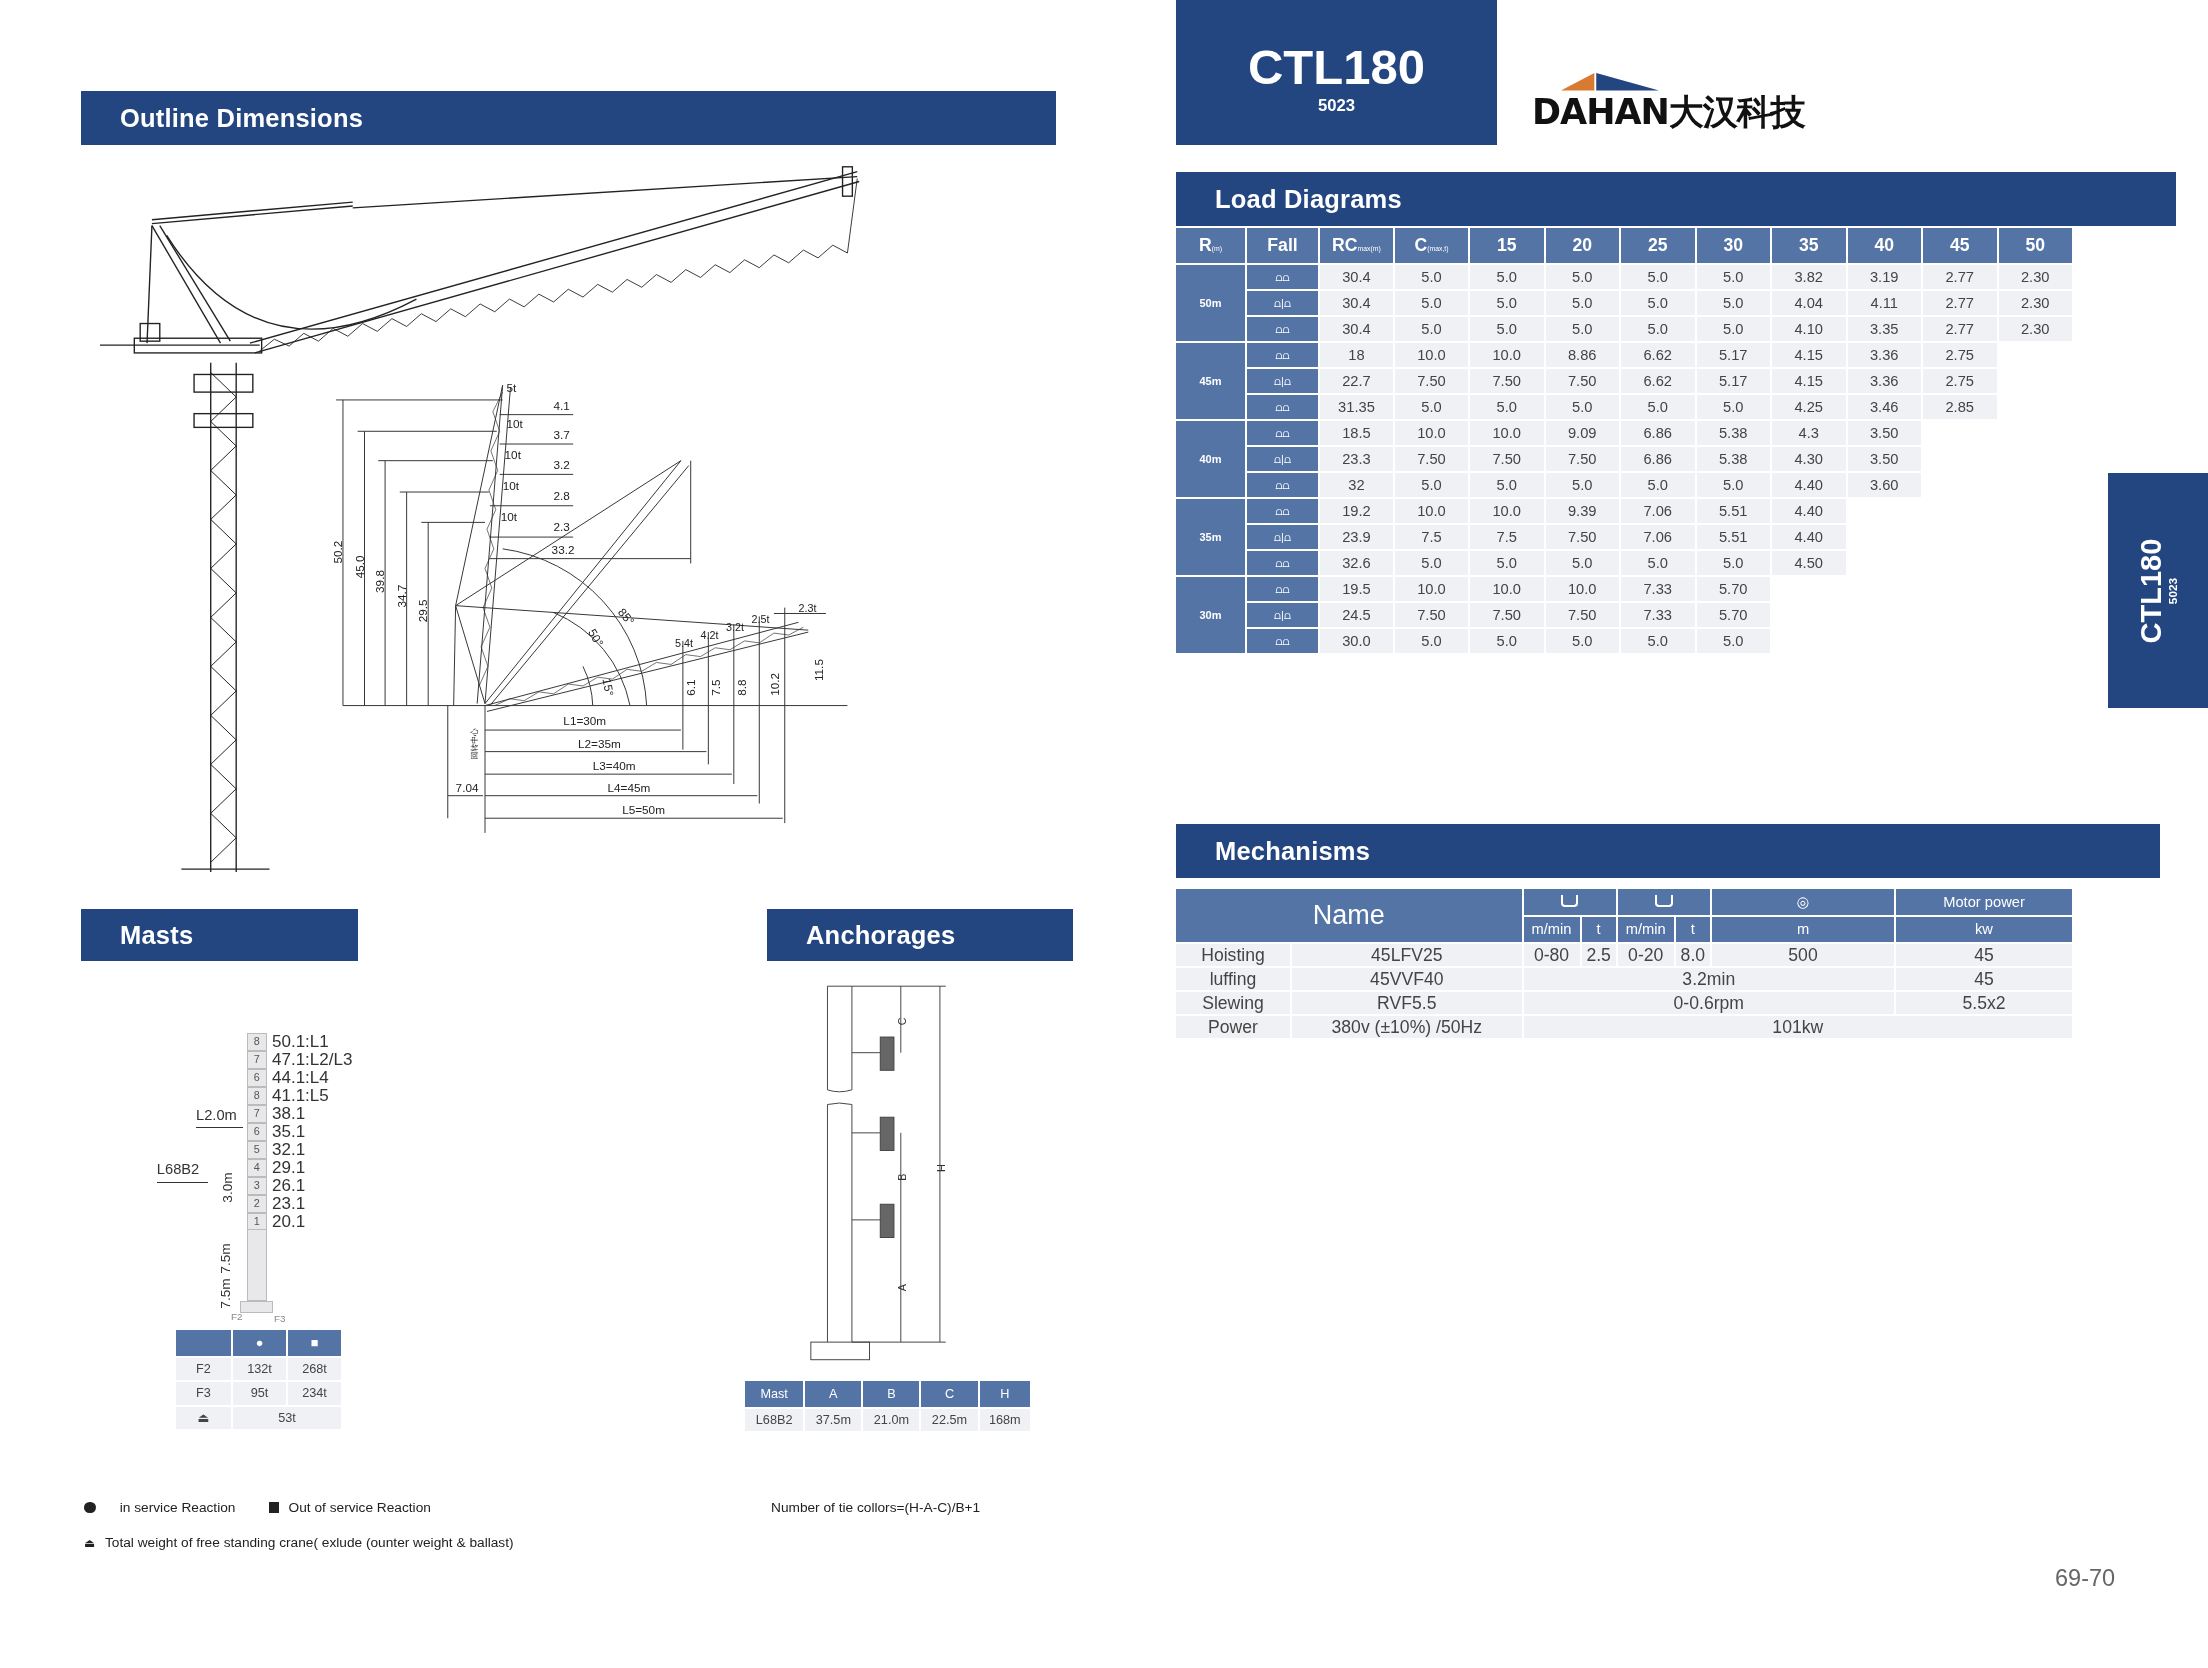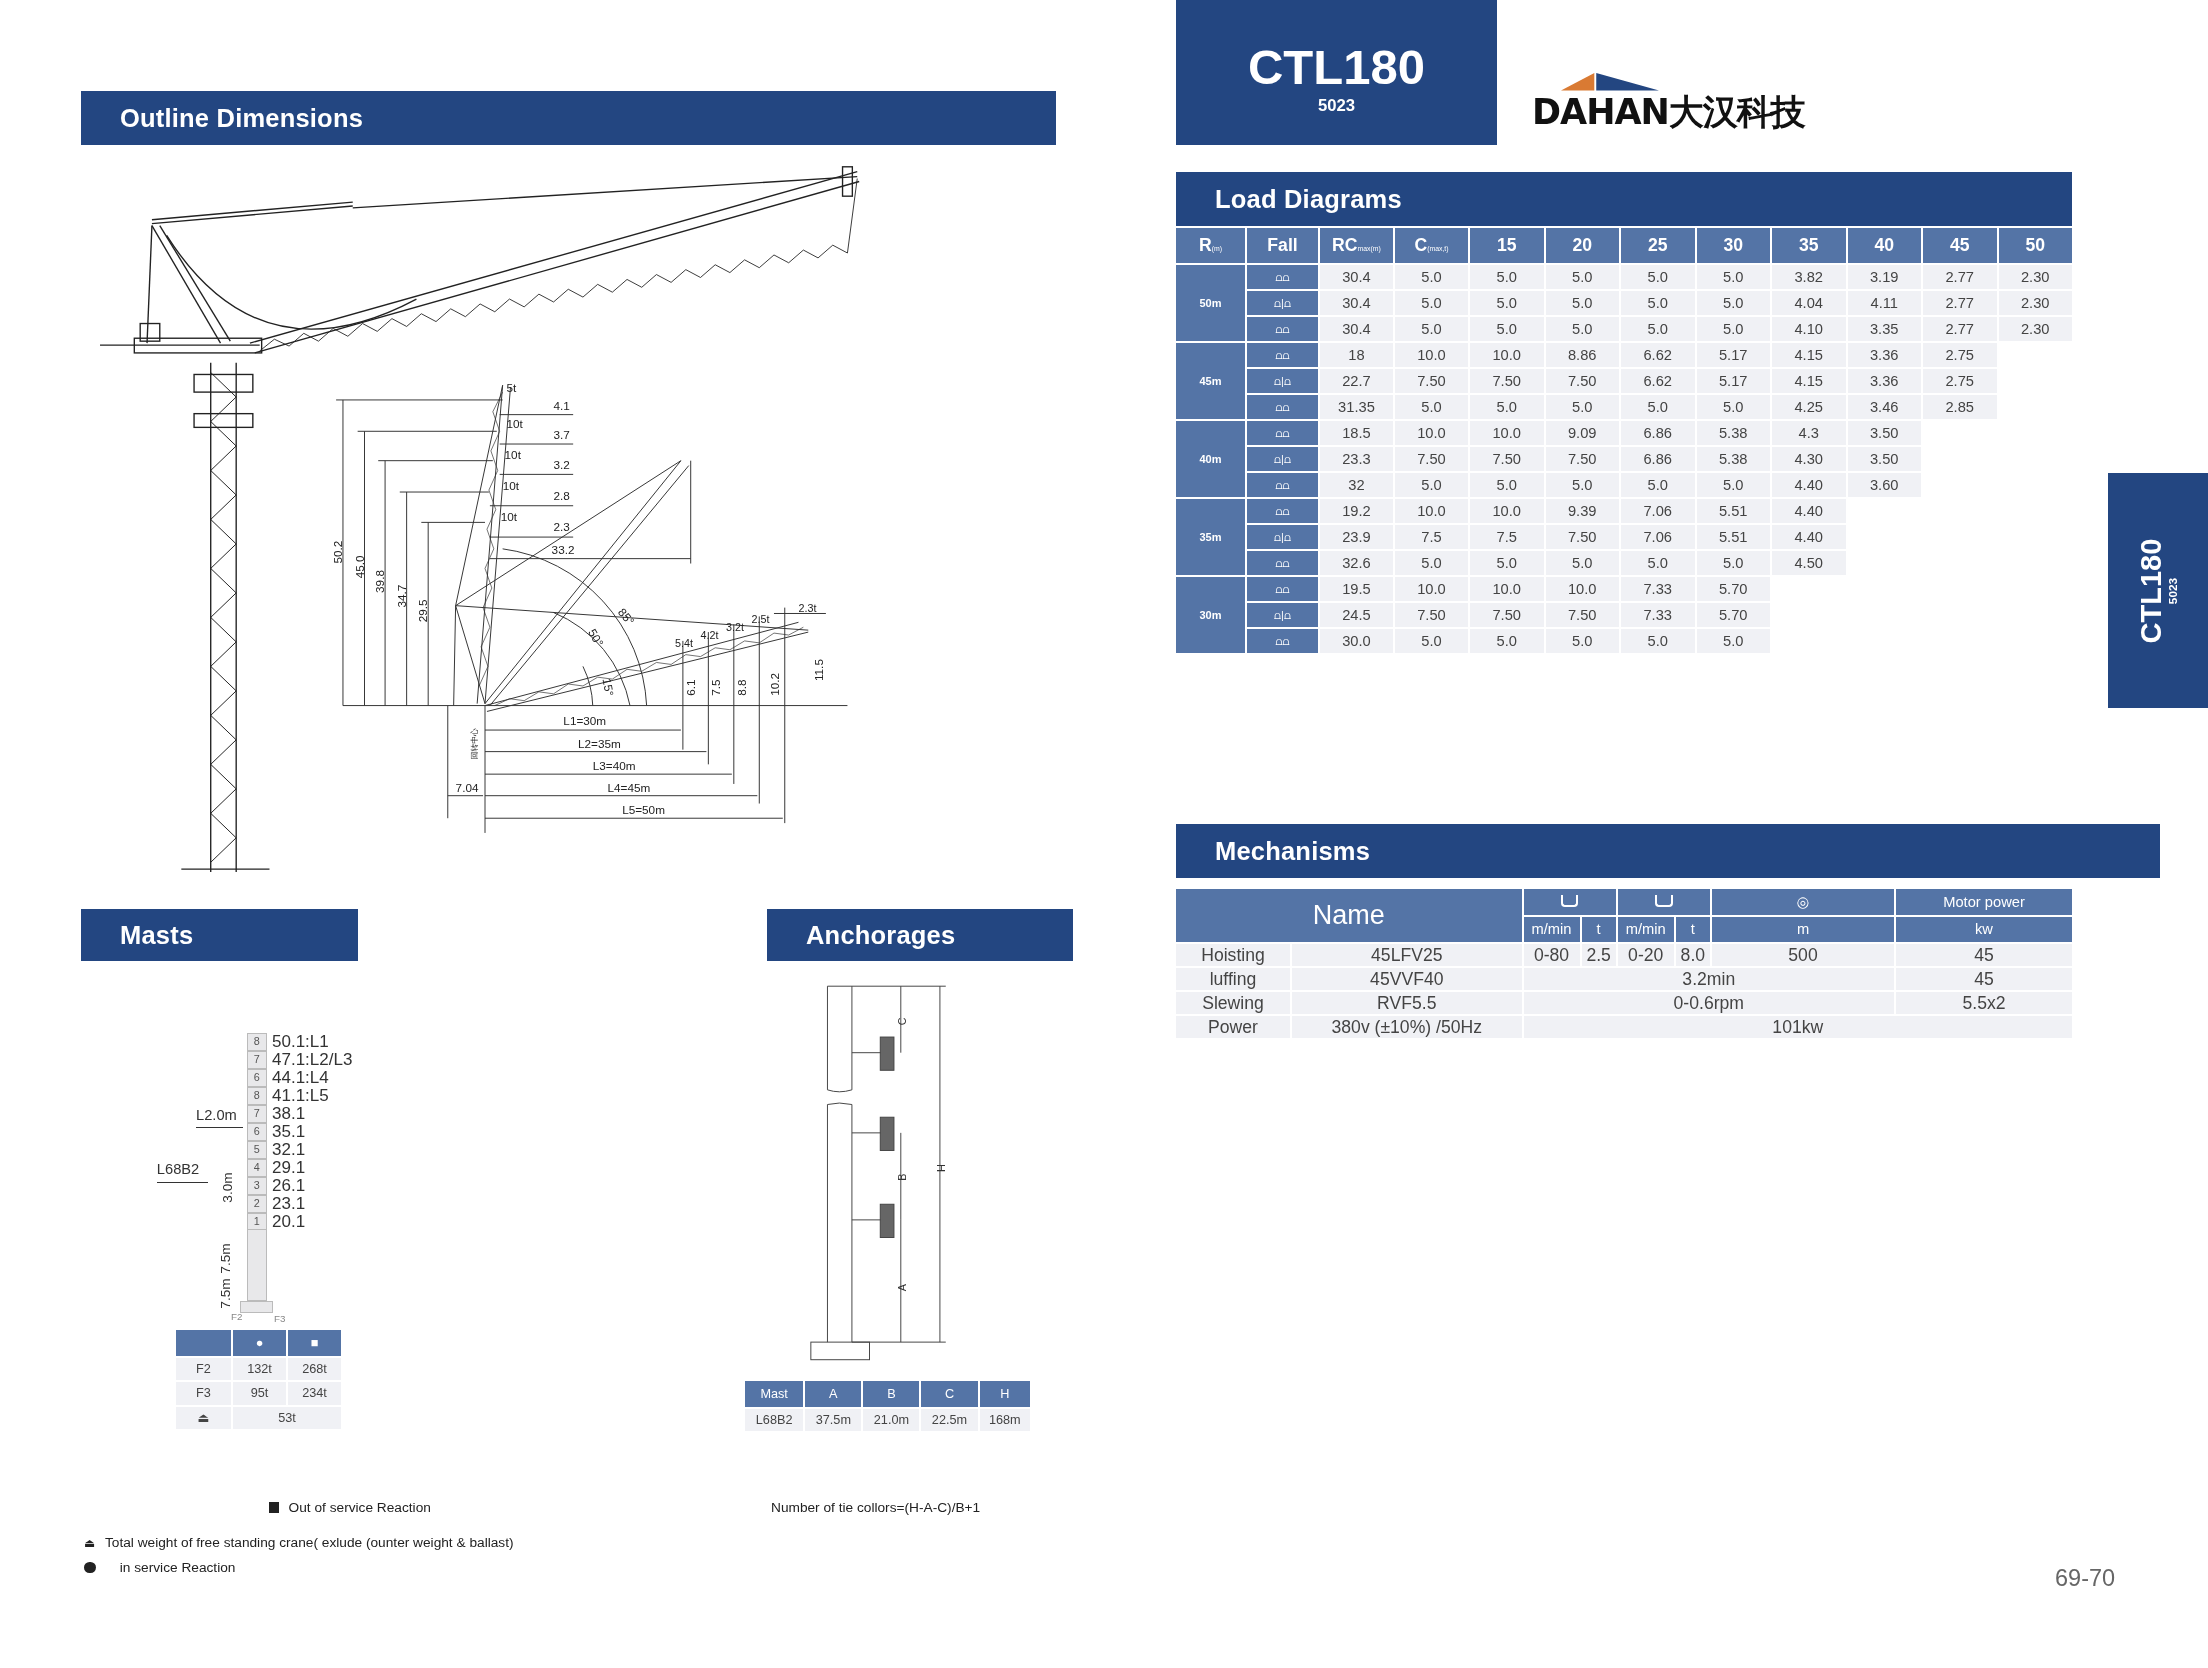--- a/index.html
+++ b/index.html
@@ -182,21 +182,21 @@
     <text x="480" y="580">L1=30m</text>
     <text x="495" y="603">L2=35m</text>
     <text x="510" y="626">L3=40m</text>
     <text x="525" y="648">L4=45m</text>
     <text x="540" y="671">L5=50m</text>
     <text x="370" y="648">7.04</text>
     <text transform="translate(392,615) rotate(-90)" font-size="8">回转中心</text>
   </g>
 </svg>
 
-<div class="bar" style="left:1176px;top:172px;width:896px;height:54px;">Load Diagrams</div>
+<div class="bar" style="left:1176px;top:172px;width:1000px;height:54px;">Load Diagrams</div>
 <table class="ld">
   <thead>
     <tr>
       <th style="width:69px"><span>R</span><small>(m)</small></th>
       <th style="width:71px">Fall</th>
       <th style="width:73px"><span>RC</span><small>max(m)</small></th>
       <th style="width:73px"><span>C</span><small>(max,t)</small></th>
       <th>15</th>
       <th>20</th>
       <th>25</th>
@@ -570,21 +570,21 @@
   <tr>
     <td>L68B2</td>
         <td>37.5m</td>
         <td>21.0m</td>
         <td>22.5m</td>
         <td>168m</td>
   </tr>
 </tbody>
   </table>
 
-<div class="note" style="left:84px;top:1560px;gap:24px;">
+<div class="note" style="left:84px;top:1500px;gap:24px;">
   <span style="display:inline-block;width:11.8px;height:11.8px;border-radius:50%;background:#222"></span>
   <span>in service Reaction</span>
 </div>
 <div class="note" style="left:269px;top:1500px;">
   <span style="display:inline-block;width:9.8px;height:10.8px;background:#222"></span>
   <span>Out of service Reaction</span>
 </div>
 <div class="note" style="left:84px;top:1535px;">
   <span style="font-size:11.8px">⏏</span>
   <span>Total weight of free standing crane( exlude (ounter weight &amp; ballast)</span>

